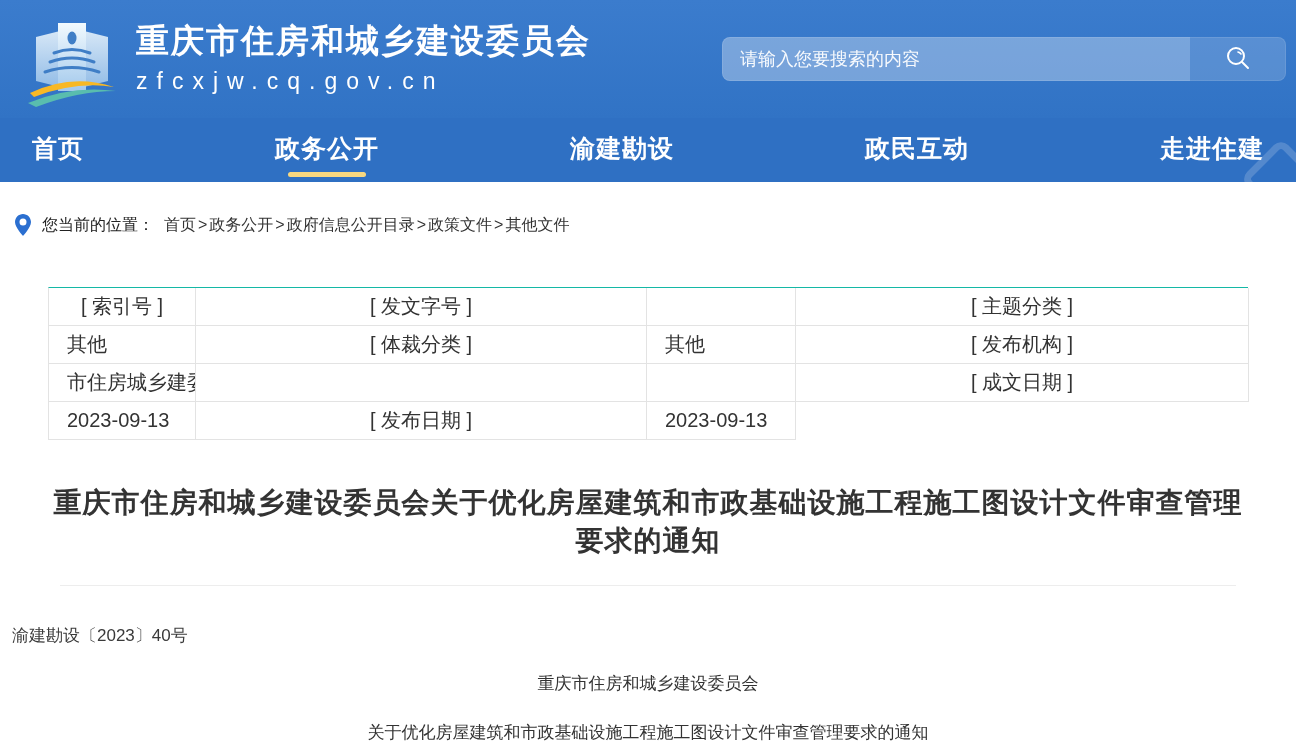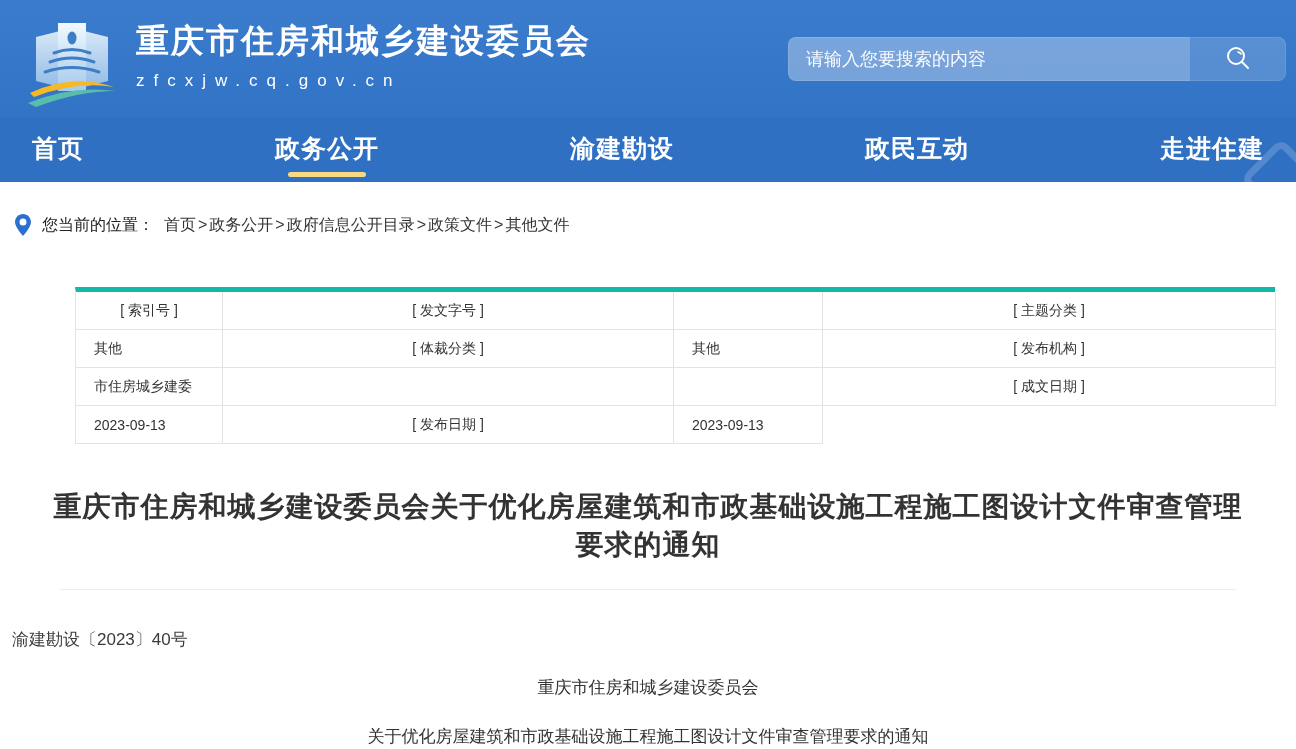--- a/index.html
+++ b/index.html
@@ -12,26 +12,26 @@
     background: linear-gradient(180deg, #3b7ccd 0%, #3173c5 100%);
     display: flex; align-items: center; padding: 0 10px 0 26px;
     position: relative;
   }
   .logo-wrap { width: 92px; height: 96px; flex: 0 0 auto; margin-right: 18px; }
   .brand { color: #ffffff; }
   .brand .site-title {
     font-size: 33px; font-weight: bold; letter-spacing: 2px; line-height: 40px;
   }
   .brand .site-url {
-    font-size: 17px; letter-spacing: 9px; line-height: 32px; margin-top: 4px;
+    font-size: 23px; letter-spacing: 9px; line-height: 32px; margin-top: 4px;
     font-weight: 400;
   }
   .search-bar {
     margin-left: auto; margin-right: 0px;
-    width: 498px; height: 44px; border-radius: 8px; overflow: hidden;
+    width: 564px; height: 44px; border-radius: 8px; overflow: hidden;
     display: flex; align-items: stretch;
     box-shadow: inset 0 0 0 1px rgba(255,255,255,0.10);
   }
   .search-input {
     flex: 1 1 auto; border: none; outline: none;
     background: rgba(255,255,255,0.33);
     color: #ffffff; font-size: 18px; padding: 0 18px;
     font-family: "Liberation Sans", "DejaVu Sans", sans-serif;
   }
   .search-input::placeholder { color: rgba(255,255,255,0.95); opacity: 1; }
@@ -68,26 +68,26 @@
     display: flex; align-items: center; margin: 31px 0 0 14px;
     font-size: 16px; color: #333;
   }
   .pin-icon { width: 18px; height: 24px; margin-right: 10px; flex: 0 0 auto; }
   .crumb-label { font-weight: normal; color: #222; margin-right: 10px; }
   .crumb-seg { color: #333; cursor: pointer; }
   .crumb-sep { color: #333; margin: 0 2px; }
 
   
   .meta-table {
-    margin: 50px 48px 0 75px; width: 1200px;
+    margin: 50px 48px 0 48px; width: 1200px;
     display: grid;
     grid-template-columns: 147px 451px 149px 453px;
     grid-auto-rows: 38px;
-    border-top: 5px solid #14b8a6; border-left: 1px solid #e3e3e3;
-    font-size: 14px; color: #333;
+    border-top: 1px solid #14b8a6; border-left: 1px solid #e3e3e3;
+    font-size: 20px; color: #333;
   }
   .meta-table .cell {
     border-right: 1px solid #e3e3e3; border-bottom: 1px solid #e3e3e3;
     display: flex; align-items: center; overflow: hidden; white-space: nowrap;
   }
   .meta-table .cell-label { justify-content: center; }
   .meta-table .cell-value { padding: 0 18px; }
 
   
   .article-title {

